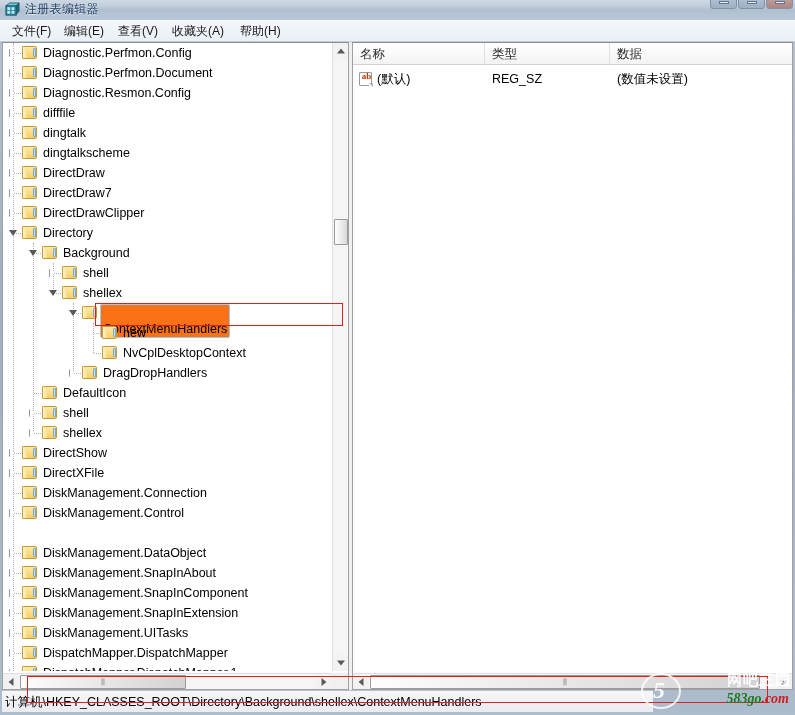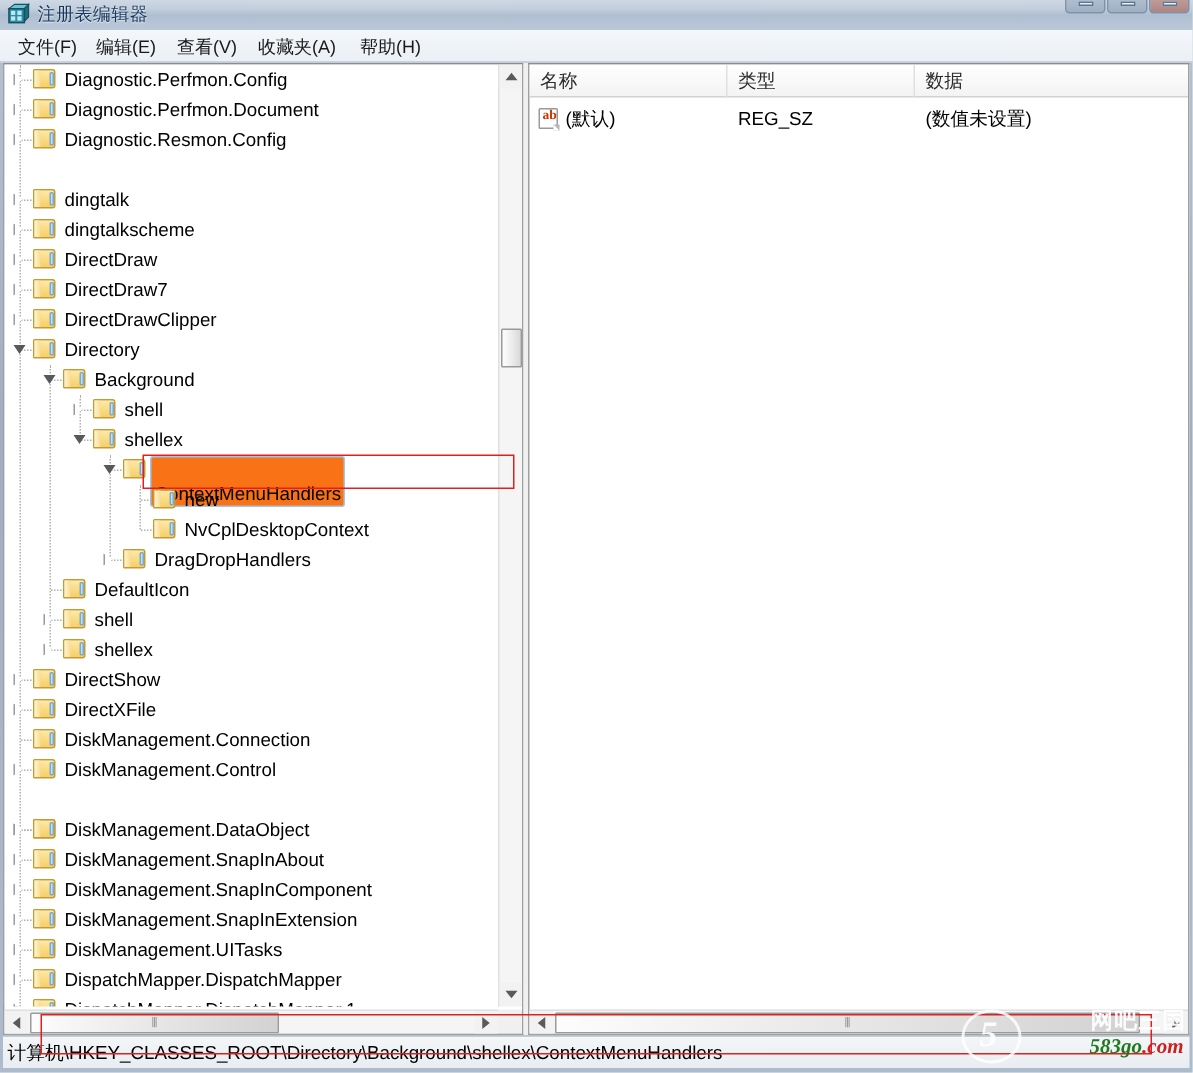--- a/index.html
+++ b/index.html
@@ -331,21 +331,21 @@
     right: -2px; bottom: -2px;
     width: 0; height: 0;
     border-left: 4px solid #fff;
     border-top: 4px solid #b5b5b5;
   }
 
   
   #statusbar {
     position: absolute;
     left: 2px; top: 690px;
-    width: 791px; height: 22px;
+    width: 651px; height: 22px;
     background: linear-gradient(to bottom, #f4f6f8 0%, #e9edf1 100%);
     border-top: 1px solid #b9c2cb;
   }
   #status-text {
     position: absolute;
     left: 3px; top: 3px;
     font-size: 12.5px;
     color: #000;
     white-space: nowrap;
   }
@@ -474,20 +474,30 @@
           </div>
           <div class="tnode" style="top: 40px;">
             <div class="hline" style="left: 11px; width: 9px;"></div>
             <div class="exp collapsed" style="left: 6px;"></div>
             <div class="folder" style="left: 19px;">
               <div class="back"></div>
               <div class="spine"></div>
               <div class="tab"></div>
             </div>
             <div class="tlabel" style="left: 37px;">Diagnostic.Resmon.Config</div>
+          </div>
+          <div class="tnode" style="top: 60px;">
+            <div class="hline" style="left: 11px; width: 9px;"></div>
+            <div class="exp collapsed" style="left: 6px;"></div>
+            <div class="folder" style="left: 19px;">
+              <div class="back"></div>
+              <div class="spine"></div>
+              <div class="tab"></div>
+            </div>
+            <div class="tlabel" style="left: 37px;">difffile</div>
           </div>
           <div class="tnode" style="top: 100px;">
             <div class="hline" style="left: 11px; width: 9px;"></div>
             <div class="exp collapsed" style="left: 6px;"></div>
             <div class="folder" style="left: 19px;">
               <div class="back"></div>
               <div class="spine"></div>
               <div class="tab"></div>
             </div>
             <div class="tlabel" style="left: 37px;">dingtalkscheme</div>

